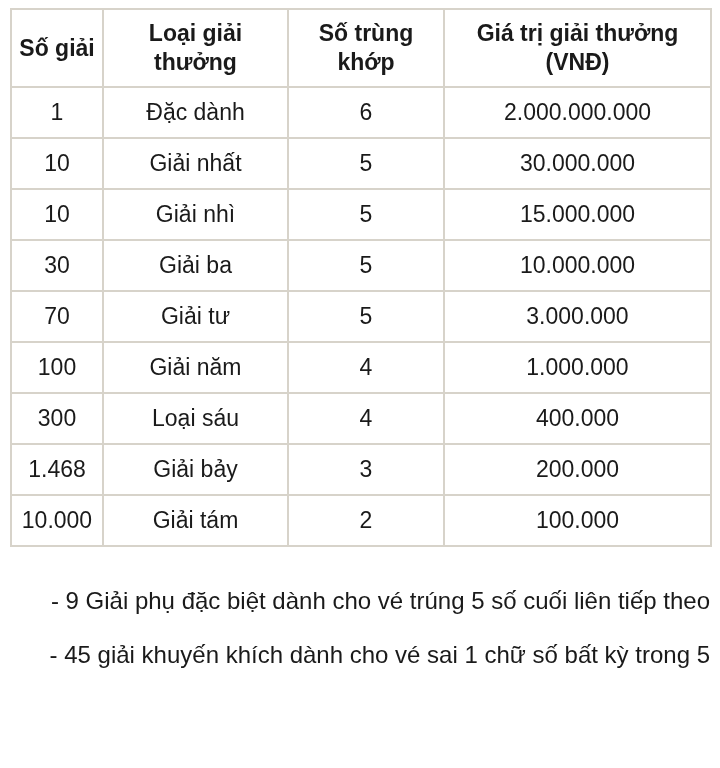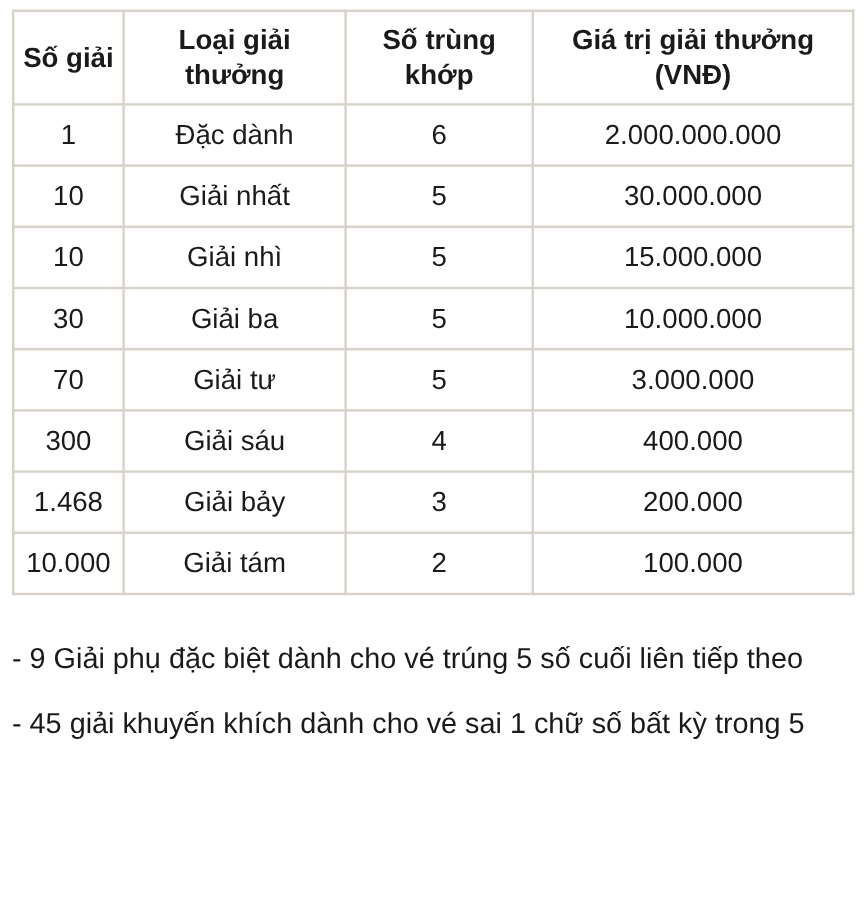--- a/index.html
+++ b/index.html
@@ -44,20 +44,21 @@
   .col-match  { width: 156px; }
   .col-value  { width: 267px; }
   .notes {
     margin: 36px 10px 0 10px;
   }
   .note {
     font-size: 24px;
     line-height: 36px;
     margin-bottom: 18px;
     white-space: nowrap;
+    text-align: right;
   }
 </style>
 </head>
 <body>
 
 <div class="page">
 
   <table class="prize-table">
     <colgroup>
       <col class="col-count">
@@ -99,22 +100,28 @@
           <td>5</td>
           <td>10.000.000</td>
         </tr>
         <tr>
           <td>70</td>
           <td>Giải tư</td>
           <td>5</td>
           <td>3.000.000</td>
         </tr>
         <tr>
+          <td>100</td>
+          <td>Giải năm</td>
+          <td>4</td>
+          <td>1.000.000</td>
+        </tr>
+        <tr>
           <td>300</td>
-          <td>Giải sáu</td>
+          <td>Loại sáu</td>
           <td>4</td>
           <td>400.000</td>
         </tr>
         <tr>
           <td>1.468</td>
           <td>Giải bảy</td>
           <td>3</td>
           <td>200.000</td>
         </tr>
         <tr>

